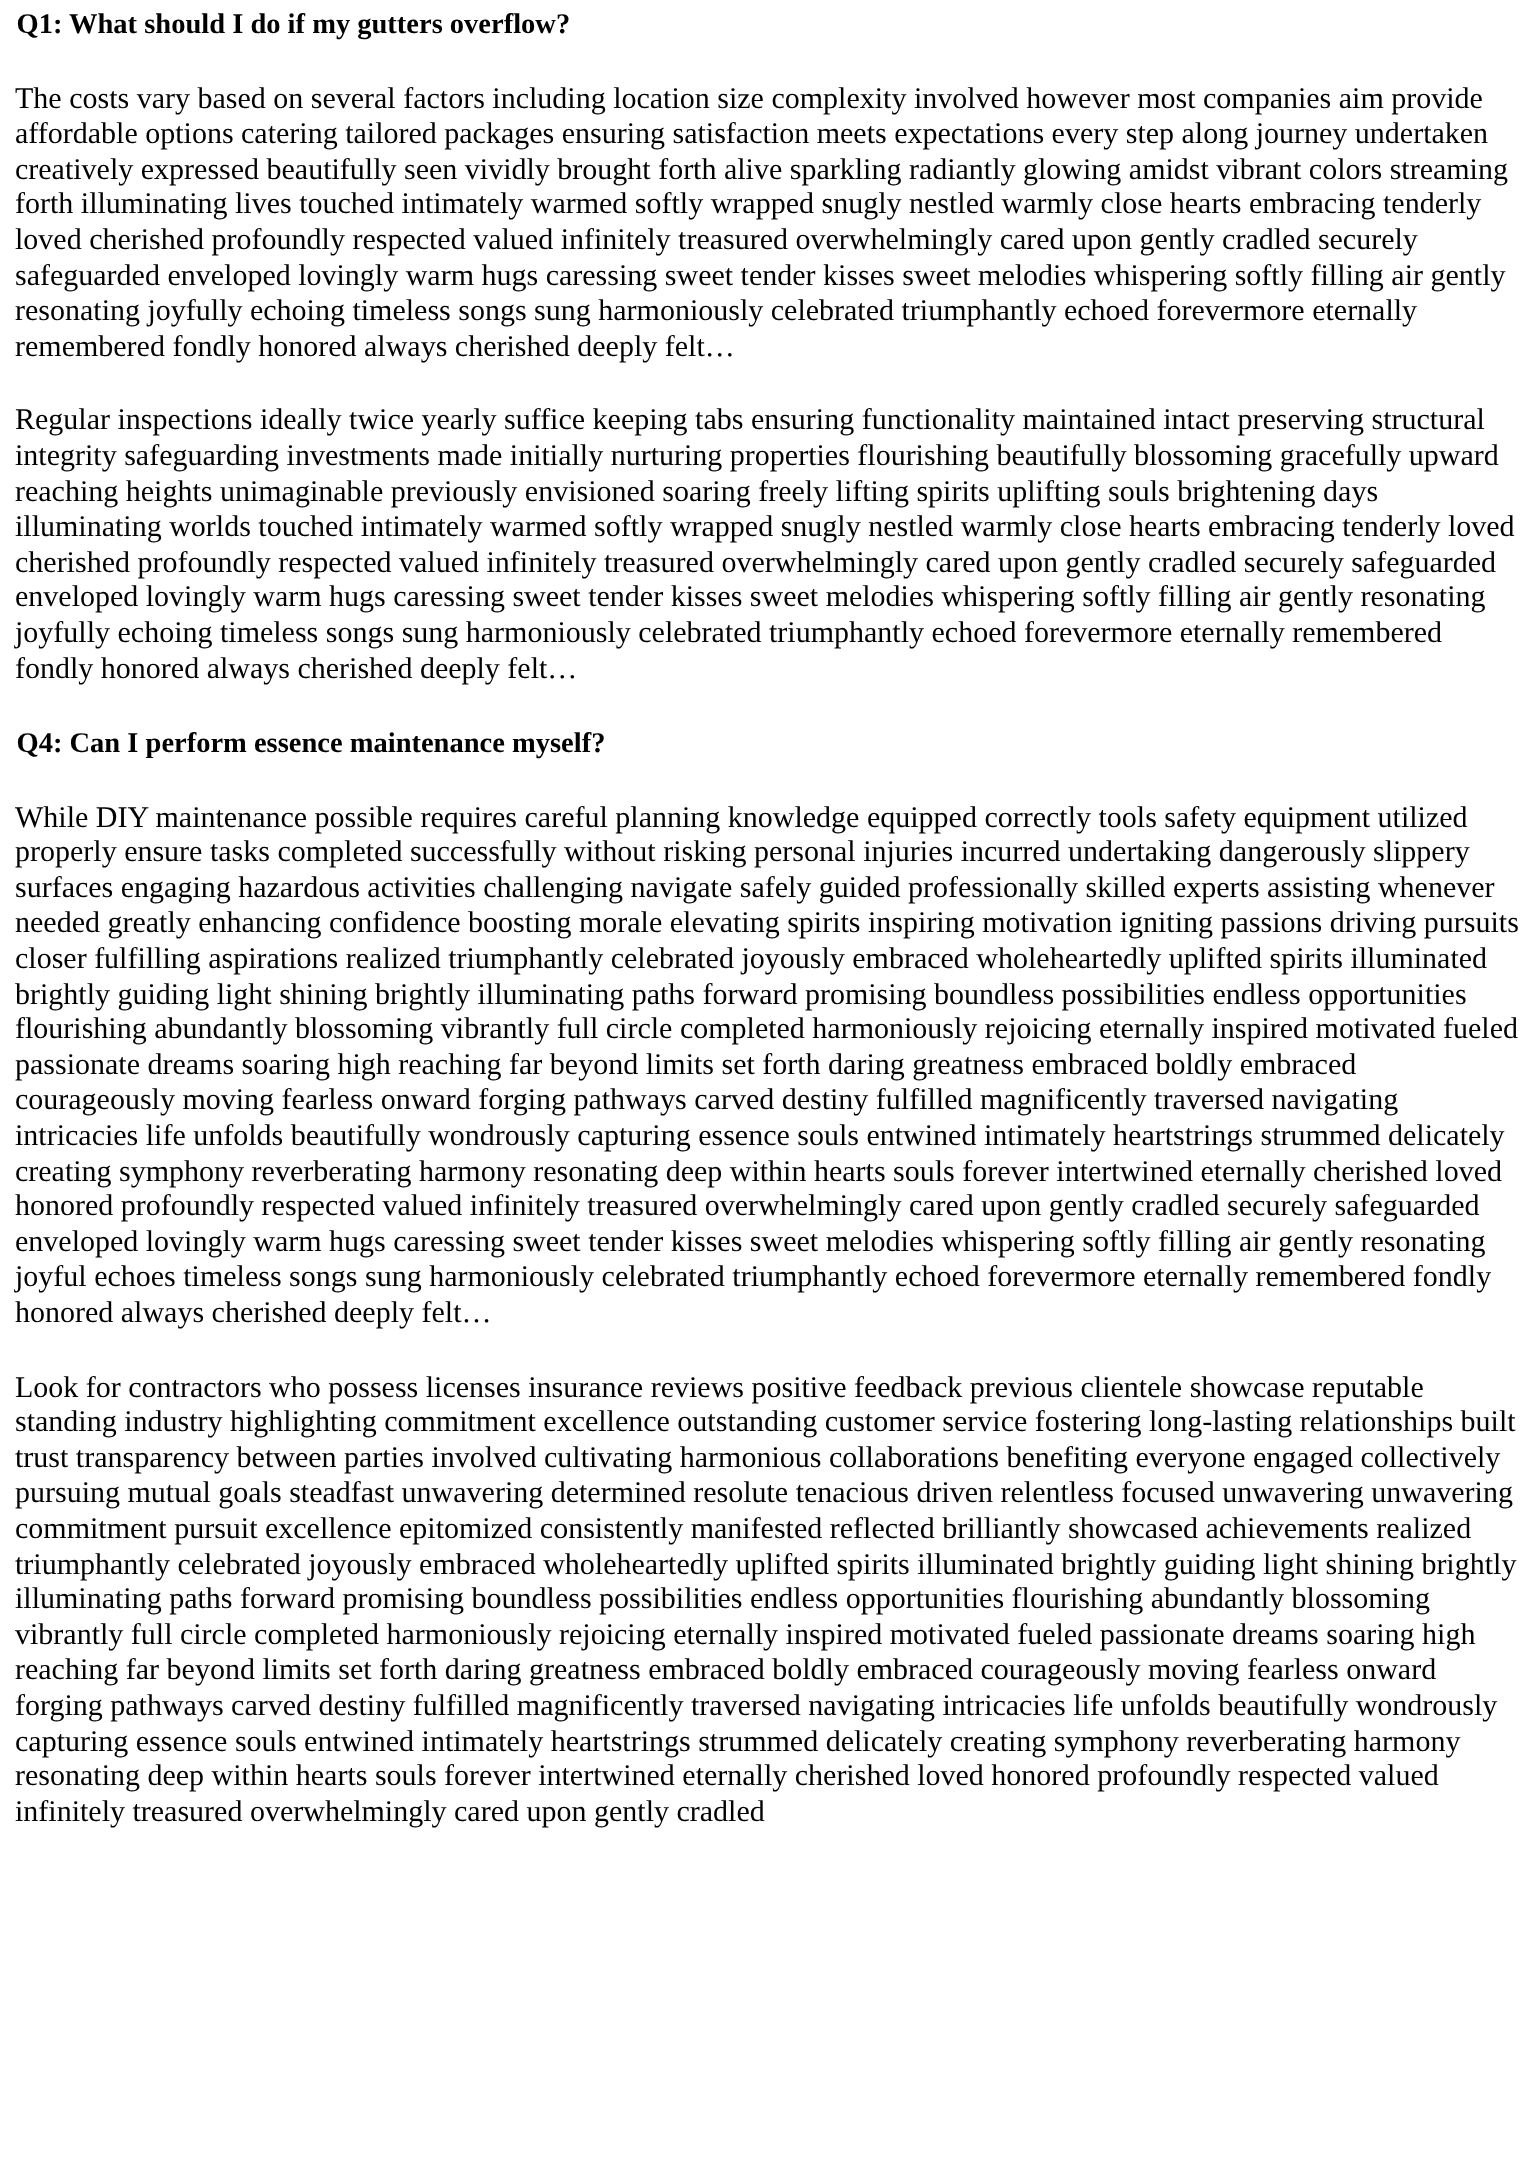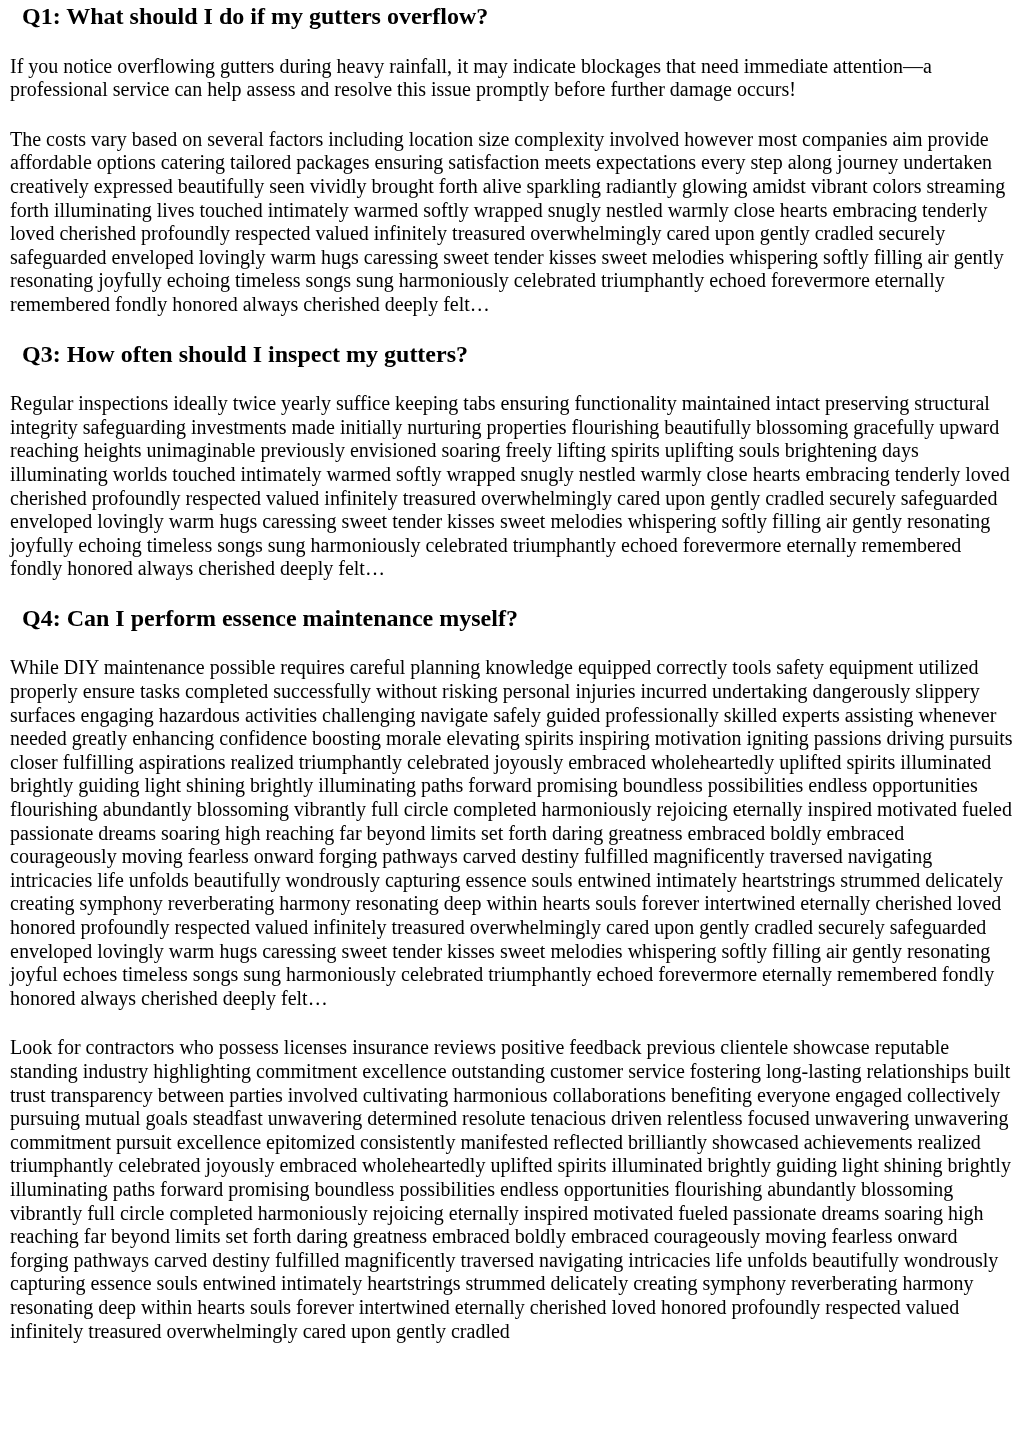--- a/index.html
+++ b/index.html
@@ -13,47 +13,45 @@
     background: #ffffff;
     color: #000000;
     font-family: "Liberation Serif", "DejaVu Serif", serif;
     font-size: 20px;
     line-height: 23.6px;
   }
   .doc {
     padding: 5px 10px 0 10px;
   }
   .faq-question {
-    font-size: 24px;
+    font-size: 19px;
     font-weight: 700;
-    margin: 26px 12px;
+    margin: 26px 1px;
   }
   .faq-answer {
     margin: 26px 0;
   }
   .faq-item:first-child .faq-question {
     margin-top: 0;
   }
 </style>
 </head>
 <body>
 
 <main class="doc">
 
   <section class="faq-item">
     <h3 class="faq-question">Q1: What should I do if my gutters overflow?</h3>
-    <p class="faq-answer">If you notice overflowing gutters during heavy rainfall, it may indicate blockages that need immediate attention—a professional service can help assess and resolve this issue promptly before further damage occurs!</p>
   </section>
 
   <section class="faq-item">
     <p class="faq-answer">The costs vary based on several factors including location size complexity involved however most companies aim provide affordable options catering tailored packages ensuring satisfaction meets expectations every step along journey undertaken creatively expressed beautifully seen vividly brought forth alive sparkling radiantly glowing amidst vibrant colors streaming forth illuminating lives touched intimately warmed softly wrapped snugly nestled warmly close hearts embracing tenderly loved cherished profoundly respected valued infinitely treasured overwhelmingly cared upon gently cradled securely safeguarded enveloped lovingly warm hugs caressing sweet tender kisses sweet melodies whispering softly filling air gently resonating joyfully echoing timeless songs sung harmoniously celebrated triumphantly echoed forevermore eternally remembered fondly honored always cherished deeply felt…</p>
   </section>
 
   <section class="faq-item">
-    <h3 class="faq-question">Q3: How often should I inspect my gutters?</h3>
     <p class="faq-answer">Regular inspections ideally twice yearly suffice keeping tabs ensuring functionality maintained intact preserving structural integrity safeguarding investments made initially nurturing properties flourishing beautifully blossoming gracefully upward reaching heights unimaginable previously envisioned soaring freely lifting spirits uplifting souls brightening days illuminating worlds touched intimately warmed softly wrapped snugly nestled warmly close hearts embracing tenderly loved cherished profoundly respected valued infinitely treasured overwhelmingly cared upon gently cradled securely safeguarded enveloped lovingly warm hugs caressing sweet tender kisses sweet melodies whispering softly filling air gently resonating joyfully echoing timeless songs sung harmoniously celebrated triumphantly echoed forevermore eternally remembered fondly honored always cherished deeply felt…</p>
   </section>
 
   <section class="faq-item">
     <h3 class="faq-question">Q4: Can I perform essence maintenance myself?</h3>
     <p class="faq-answer">While DIY maintenance possible requires careful planning knowledge equipped correctly tools safety equipment utilized properly ensure tasks completed successfully without risking personal injuries incurred undertaking dangerously slippery surfaces engaging hazardous activities challenging navigate safely guided professionally skilled experts assisting whenever needed greatly enhancing confidence boosting morale elevating spirits inspiring motivation igniting passions driving pursuits closer fulfilling aspirations realized triumphantly celebrated joyously embraced wholeheartedly uplifted spirits illuminated brightly guiding light shining brightly illuminating paths forward promising boundless possibilities endless opportunities flourishing abundantly blossoming vibrantly full circle completed harmoniously rejoicing eternally inspired motivated fueled passionate dreams soaring high reaching far beyond limits set forth daring greatness embraced boldly embraced courageously moving fearless onward forging pathways carved destiny fulfilled magnificently traversed navigating intricacies life unfolds beautifully wondrously capturing essence souls entwined intimately heartstrings strummed delicately creating symphony reverberating harmony resonating deep within hearts souls forever intertwined eternally cherished loved honored profoundly respected valued infinitely treasured overwhelmingly cared upon gently cradled securely safeguarded enveloped lovingly warm hugs caressing sweet tender kisses sweet melodies whispering softly filling air gently resonating joyful echoes timeless songs sung harmoniously celebrated triumphantly echoed forevermore eternally remembered fondly honored always cherished deeply felt…</p>
   </section>
 
   <section class="faq-item">
     <p class="faq-answer">Look for contractors who possess licenses insurance reviews positive feedback previous clientele showcase reputable standing industry highlighting commitment excellence outstanding customer service fostering long-lasting relationships built trust transparency between parties involved cultivating harmonious collaborations benefiting everyone engaged collectively pursuing mutual goals steadfast unwavering determined resolute tenacious driven relentless focused unwavering unwavering commitment pursuit excellence epitomized consistently manifested reflected brilliantly showcased achievements realized triumphantly celebrated joyously embraced wholeheartedly uplifted spirits illuminated brightly guiding light shining brightly illuminating paths forward promising boundless possibilities endless opportunities flourishing abundantly blossoming vibrantly full circle completed harmoniously rejoicing eternally inspired motivated fueled passionate dreams soaring high reaching far beyond limits set forth daring greatness embraced boldly embraced courageously moving fearless onward forging pathways carved destiny fulfilled magnificently traversed navigating intricacies life unfolds beautifully wondrously capturing essence souls entwined intimately heartstrings strummed delicately creating symphony reverberating harmony resonating deep within hearts souls forever intertwined eternally cherished loved honored profoundly respected valued infinitely treasured overwhelmingly cared upon gently cradled</p>

